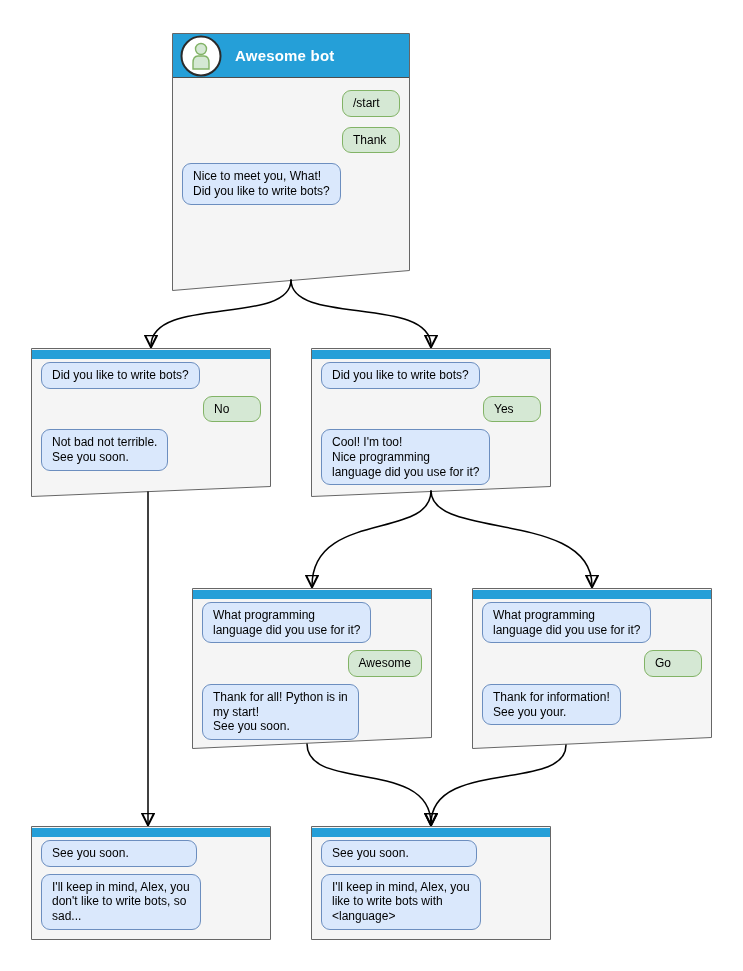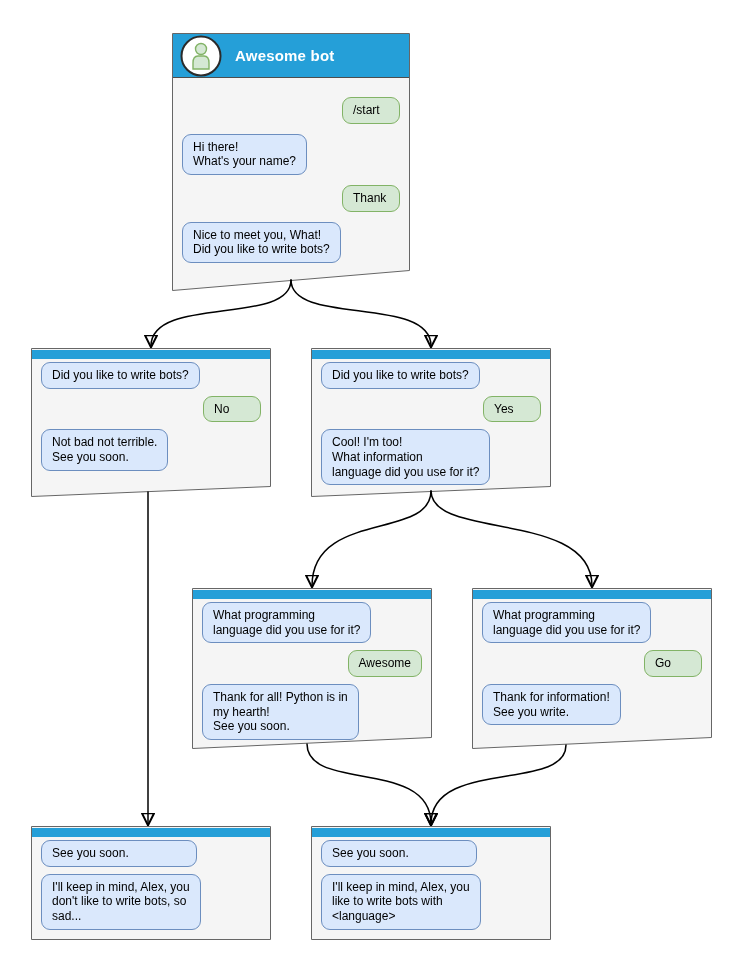--- a/index.html
+++ b/index.html
@@ -5,21 +5,21 @@
   html,body{margin:0;padding:0;background:#ffffff;}
   body{position:relative;width:743px;height:971px;font-family:"Liberation Sans",sans-serif;overflow:hidden;}
   .window{position:absolute;}
   .frame{position:absolute;left:0;top:0;display:block;}
   .frame polygon{fill:var(--window-fill,#f5f5f5);stroke:var(--window-border,#666666);stroke-width:1;}
   .titlebar{position:absolute;left:1px;right:1px;top:1px;height:44px;background:var(--titlebar,#259fd8);
             display:flex;align-items:center;gap:13px;padding-left:7px;box-sizing:border-box;
             border-bottom:1px solid #4d4d4d;text-align:right;}
   .titlebar .title{color:var(--title-text,#ffffff);font-size:15px;font-weight:bold;letter-spacing:.2px;}
   .bar{position:absolute;left:1px;right:1px;top:2px;height:9px;background:var(--titlebar,#259fd8);}
-  .msgs{position:absolute;left:1px;right:1px;top:52px;display:flex;flex-direction:column;
+  .msgs{position:absolute;left:1px;right:1px;top:45px;display:flex;flex-direction:column;
         align-items:flex-start;padding:12px 9px 0;gap:10px;box-sizing:border-box;}
   .msgs.compact{top:11px;padding:3px 9px 0;gap:7px;}
   .bubble{font-size:12px;line-height:1.22;color:var(--bubble-text,#000000);
           padding:5px 10px;border:1px solid;border-radius:9px;white-space:pre-line;
           background:var(--bot-bubble-fill,#dae8fc);border-color:var(--bot-bubble-border,#6c8ebf);}
   .bubble.user{align-self:flex-end;background:var(--user-bubble-fill,#d5e8d4);
                border-color:var(--user-bubble-border,#82b366);min-width:36px;}
   .bubble.wide{width:134px;}
   #connectors{position:absolute;left:0;top:0;pointer-events:none;}
   #connectors path{fill:none;stroke:var(--connector,#000000);stroke-width:1.5;stroke-linecap:round;}
@@ -34,22 +34,20 @@
   <div class="titlebar">
     <svg width="42" height="42" viewBox="0 0 42 42">
       <circle cx="21" cy="21" r="19.5" fill="#ffffff" stroke="#2b2b2b" stroke-width="2"></circle>
       <circle cx="21" cy="14" r="5.5" fill="#d5e8d4" stroke="#82b366" stroke-width="1.4"></circle>
       <path d="M13,34 L13,28 Q13,21 18,21 L24,21 Q29,21 29,28 L29,34 Z" fill="#d5e8d4" stroke="#82b366" stroke-width="1.4"></path>
     </svg>
     <span class="title">Awesome bot</span>
   </div>
   <div class="msgs">
       <div class="bubble user">/start</div>
-      <div class="bubble bot">Hi there!
-What's your name?</div>
       <div class="bubble user">Thank</div>
       <div class="bubble bot">Nice to meet you, What!
 Did you like to write bots?</div>
     </div>
 </div>
 
 <div class="window" style="left:31px;top:348px;width:240px;height:149px">
   <svg class="frame" width="240" height="149">
     <polygon points="0.5,0.5 239.5,0.5 239.5,138.5 0.5,148.5"></polygon>
   </svg>
@@ -64,51 +62,51 @@
 
 <div class="window" style="left:311px;top:348px;width:240px;height:149px">
   <svg class="frame" width="240" height="149">
     <polygon points="0.5,0.5 239.5,0.5 239.5,138.5 0.5,148.5"></polygon>
   </svg>
   <div class="bar"></div>
   <div class="msgs compact">
       <div class="bubble bot">Did you like to write bots?</div>
       <div class="bubble user">Yes</div>
       <div class="bubble bot">Cool! I'm too!
-What information
+Nice programming
 language did you use for it?</div>
     </div>
 </div>
 
 <div class="window" style="left:192px;top:588px;width:240px;height:161px">
   <svg class="frame" width="240" height="161">
     <polygon points="0.5,0.5 239.5,0.5 239.5,149.5 0.5,160.5"></polygon>
   </svg>
   <div class="bar"></div>
   <div class="msgs compact">
       <div class="bubble bot">What programming
 language did you use for it?</div>
       <div class="bubble user">Awesome</div>
       <div class="bubble bot">Thank for all! Python is in
-my hearth!
+my start!
 See you soon.</div>
     </div>
 </div>
 
 <div class="window" style="left:472px;top:588px;width:240px;height:161px">
   <svg class="frame" width="240" height="161">
     <polygon points="0.5,0.5 239.5,0.5 239.5,149.5 0.5,160.5"></polygon>
   </svg>
   <div class="bar"></div>
   <div class="msgs compact">
       <div class="bubble bot">What programming
 language did you use for it?</div>
       <div class="bubble user">Go</div>
       <div class="bubble bot">Thank for information!
-See you write.</div>
+See you your.</div>
     </div>
 </div>
 
 <div class="window" style="left:31px;top:826px;width:240px;height:114px">
   <svg class="frame" width="240" height="114">
     <polygon points="0.5,0.5 239.5,0.5 239.5,113.5 0.5,113.5"></polygon>
   </svg>
   <div class="bar"></div>
   <div class="msgs compact">
       <div class="bubble bot wide">See you soon.</div>

